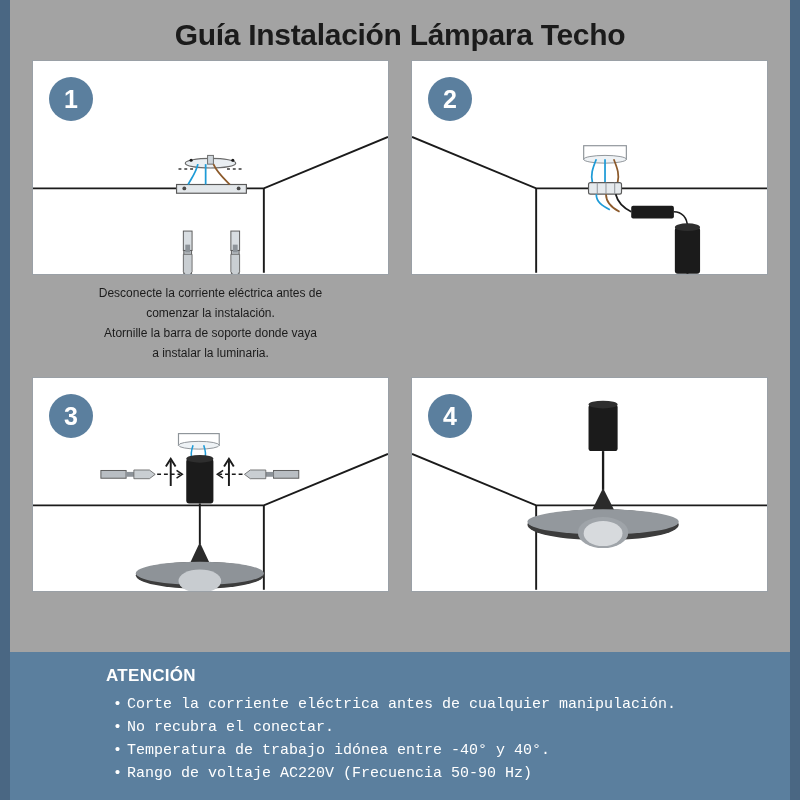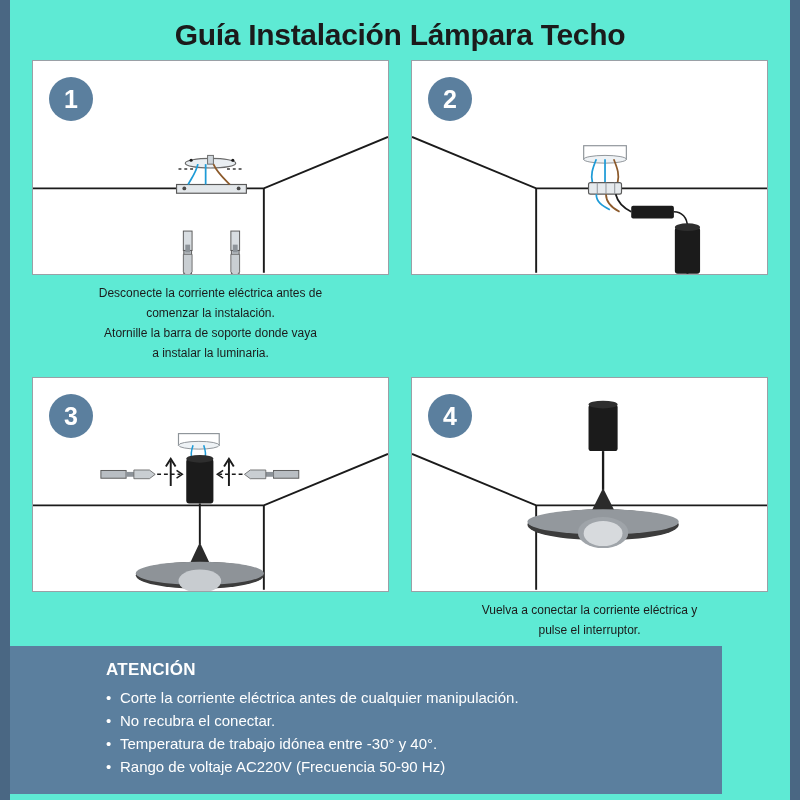--- a/index.html
+++ b/index.html
@@ -10,21 +10,21 @@
   body {
     width: 800px;
     height: 800px;
     font-family: "Liberation Sans", sans-serif;
     overflow: hidden;
   }
   #page {
     position: relative;
     width: 800px;
     height: 800px;
-    background: #5eead4;
+    background: #a3a3a3;
     box-sizing: border-box;
   }
   
   .edge-bar {
     position: absolute;
     top: 0;
     width: 10px;
     height: 800px;
     background: #4a6783;
   }
@@ -92,38 +92,39 @@
     font-size: 12px;
     line-height: 20px;
     color: #1b1b1b;
     padding: 8px 6px 10px 6px;
     white-space: pre-line;
   }
 
   .attention {
     position: absolute;
     left: 0;
-    bottom: 6px;
-    width: 712px;
+    bottom: 0;
+    width: 780px;
     height: 148px;
     background: #5b7f9e;
     color: #ffffff;
     box-sizing: border-box;
     padding: 14px 0 0 96px;
   }
   .attention h2 {
     margin: 0 0 6px 0;
     font-size: 17px;
     font-weight: bold;
     letter-spacing: 0.3px;
   }
   .attention ul {
-    margin: 0;
+    margin: 7px;
     padding: 0;
     list-style: none;
+    font-family: Liberation Mono, monospace;
   }
   .attention li {
     font-size: 15px;
     line-height: 23px;
     position: relative;
     padding-left: 14px;
   }
   .attention li:before {
     content: "•";
     position: absolute;
@@ -295,30 +296,28 @@
             <line x1="197" y1="72" x2="197" y2="112" stroke="#1b1b1b" stroke-width="2.4"></line>
 
             <path d="M197 110 L213 142 L181 142 Z" fill="#2b2b2b"></path>
 
             <ellipse cx="197" cy="148" rx="78" ry="16" fill="#3c3c3c"></ellipse>
             <ellipse cx="197" cy="145" rx="78" ry="13" fill="#93989d"></ellipse>
             <ellipse cx="197" cy="156" rx="26" ry="16" fill="#9fa4a9"></ellipse>
             <ellipse cx="197" cy="157" rx="20" ry="13" fill="#d7dadd"></ellipse>
           </svg>
         </div>
-        <div class="caption">Vuelva a conectar la corriente eléctrica y
-pulse el interruptor.</div>
       </div>
 
     </div>
 
     <div class="attention">
       <h2>ATENCIÓN</h2>
       <ul>
         <li>Corte la corriente eléctrica antes de cualquier manipulación.</li>
         <li>No recubra el conectar.</li>
-        <li>Temperatura de trabajo idónea entre -30° y 40°.</li>
+        <li>Temperatura de trabajo idónea entre -40° y 40°.</li>
         <li>Rango de voltaje AC220V (Frecuencia 50-90 Hz)</li>
       </ul>
     </div>
 
   </div>
 </div>
 
 </body></html>

